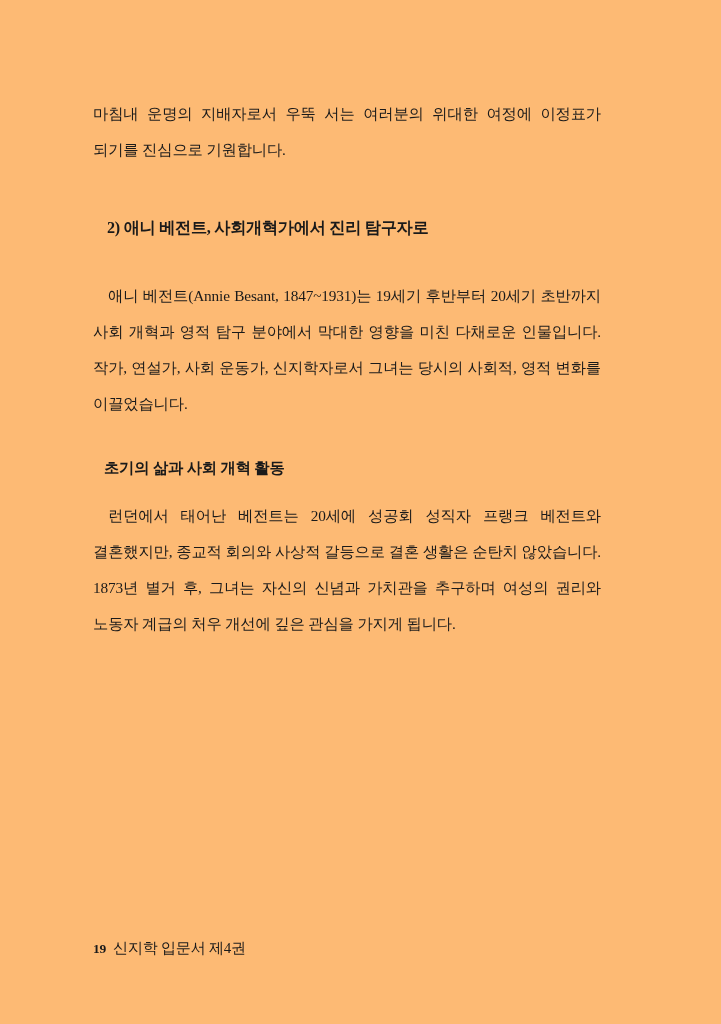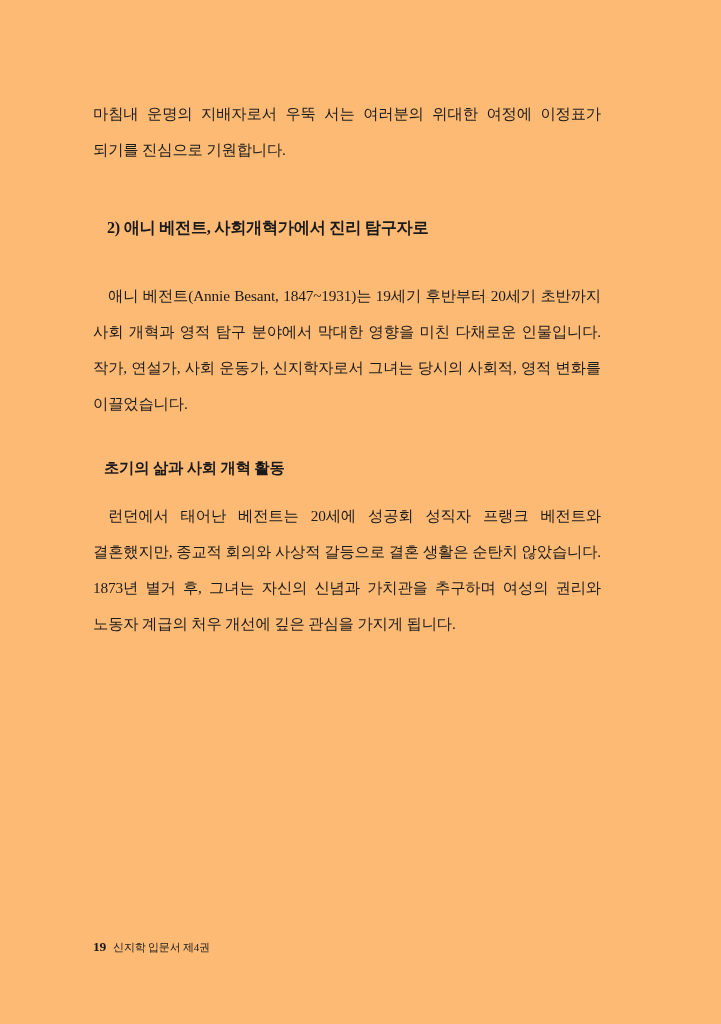--- a/index.html
+++ b/index.html
@@ -68,21 +68,21 @@
     display: flex;
     align-items: baseline;
     gap: 7px;
   }
   .footer-num {
     font-size: 13.5px;
     font-weight: bold;
     letter-spacing: -0.2px;
   }
   .footer-title {
-    font-size: 11px;
+    font-size: 15px;
     letter-spacing: -0.2px;
   }
 </style>
 </head>
 <body>
 
 <div class="page">
   <div class="content">
 
     <p class="para">마침내 운명의 지배자로서 우뚝 서는 여러분의 위대한 여정에 이정표가 되기를 진심으로 기원합니다.</p>

